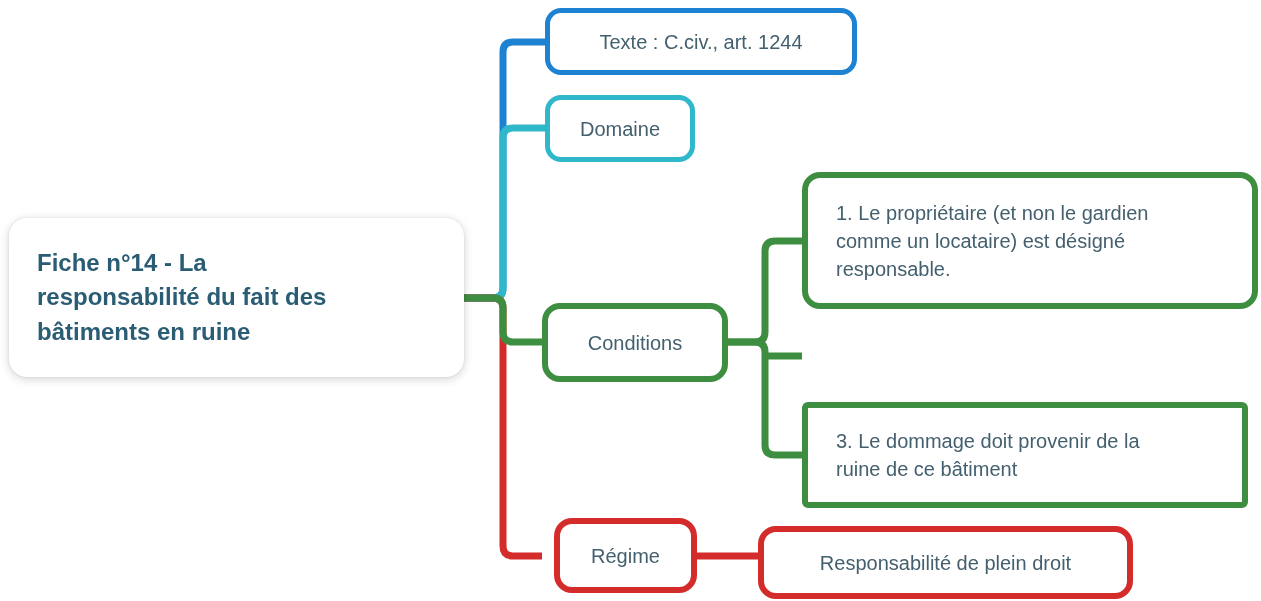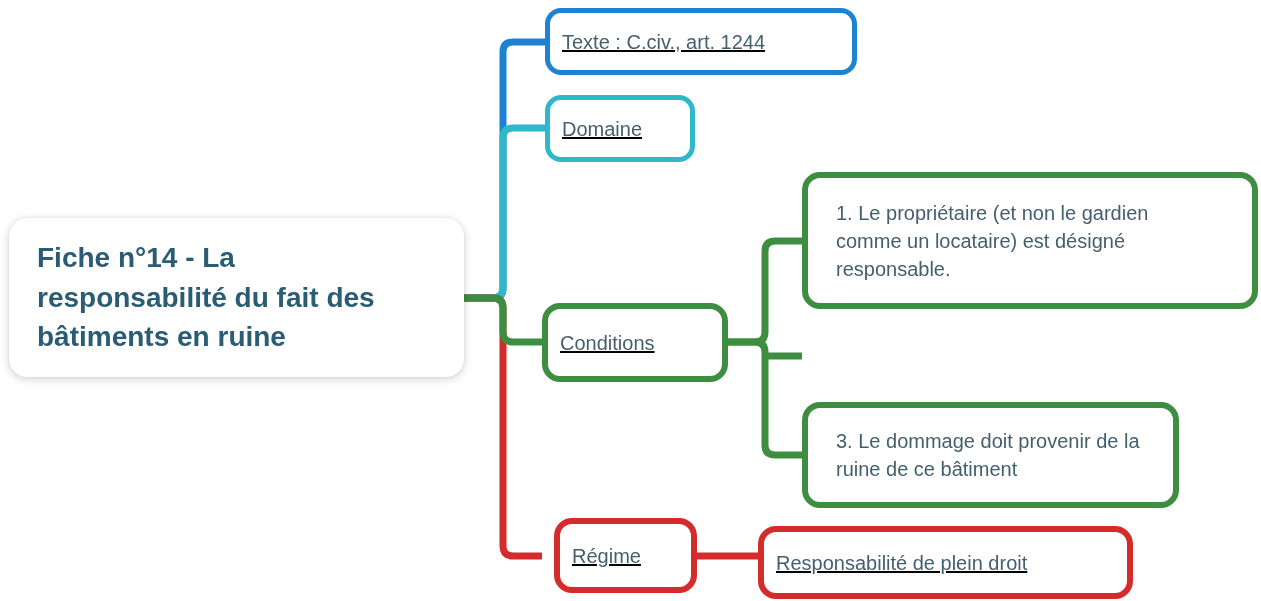--- a/index.html
+++ b/index.html
@@ -32,26 +32,26 @@
     line-height: 1.4;
   }
   .root-node {
     left: 9px; top: 218px; width: 455px; height: 159px;
     border-radius: 18px;
     box-shadow: 0 2px 10px rgba(0,0,0,0.18), 0 0 2px rgba(0,0,0,0.10);
     padding: 0 28px;
   }
   .root-node .label {
     color: #2A5C74;
-    font-size: 28px;
+    font-size: 24px;
     font-weight: bold;
     line-height: 1.42;
   }
   .branch-node { border-style: solid; }
-  .centered { justify-content: flex-start; text-align: center; padding: 0 12px; text-decoration: underline; }
+  .centered { justify-content: center; text-align: center; padding: 0 12px; }
   .left-text { justify-content: flex-start; text-align: left; padding: 8px 28px; }
 
   .node-texte {
     left: 545px; top: 8px; width: 312px; height: 67px;
     border: 5px solid #1E82D2; border-radius: 16px;
   }
   .node-domaine {
     left: 545px; top: 95px; width: 150px; height: 67px;
     border: 5px solid #2FB7CA; border-radius: 16px;
   }
@@ -61,22 +61,22 @@
   }
   .node-cond1 {
     left: 802px; top: 172px; width: 456px; height: 137px;
     border: 6px solid #3E8E41; border-radius: 18px;
   }
   .node-cond2 {
     left: 802px; top: 317px; width: 436px; height: 78px;
     border: 6px solid #3E8E41; border-radius: 18px;
   }
   .node-cond3 {
-    left: 802px; top: 402px; width: 377px; height: 106px;
-    border: 6px solid #3E8E41; border-radius: 18px;
+    left: 802px; top: 402px; width: 446px; height: 106px;
+    border: 6px solid #3E8E41; border-radius: 6px;
   }
   .node-regime {
     left: 542px; top: 518px; width: 143px; height: 75px;
     border: 6px solid #D42B2B; border-radius: 18px; margin-left: 12px;
   }
   .node-resp {
     left: 758px; top: 526px; width: 375px; height: 73px;
     border: 6px solid #D42B2B; border-radius: 18px;
   }
 </style>

